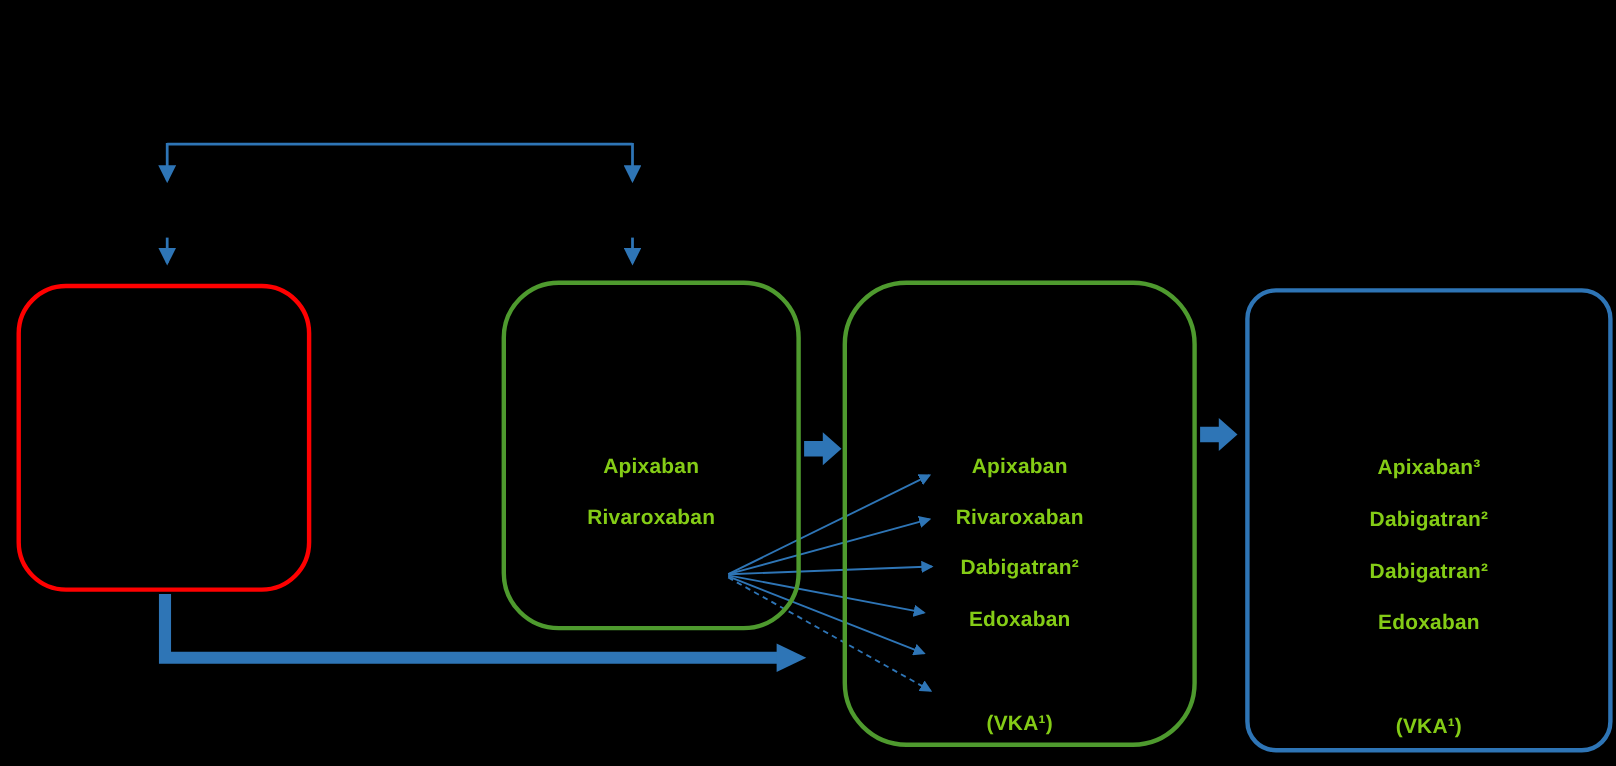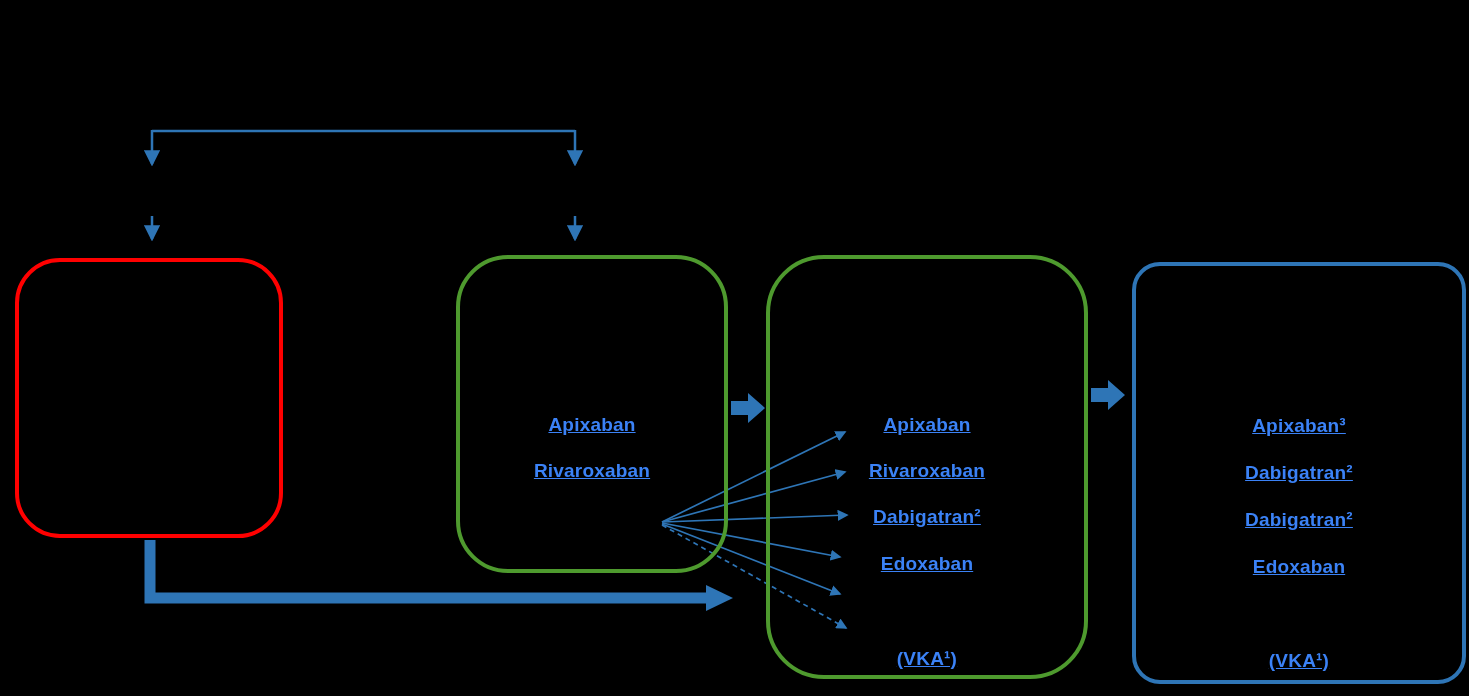--- a/index.html
+++ b/index.html
@@ -26,25 +26,24 @@
   }
   #box1 { left: 15px;   top: 258px; width: 268px; height: 280px; border-color: #FF0000; border-radius: 45px; }
   #box2 { left: 456px;  top: 255px; width: 272px; height: 318px; border-color: #4E9A2E; border-radius: 52px; }
   #box3 { left: 766px;  top: 255px; width: 322px; height: 424px; border-color: #4E9A2E; border-radius: 58px; }
   #box4 { left: 1132px; top: 262px; width: 334px; height: 422px; border-color: #2E75B6; border-radius: 28px; }
   .drug {
     position: absolute;
     left: 0;
     right: 0;
     text-align: center;
-    color: #3b82f6;
+    color: #84cc16;
     font-size: 19px;
     font-weight: 600;
     letter-spacing: 0.2px;
-    text-decoration: underline;
   }
   svg.arrows {
     position: absolute;
     left: 0;
     top: 0;
     pointer-events: none;
   }
 </style>
 </head>
 <body>

